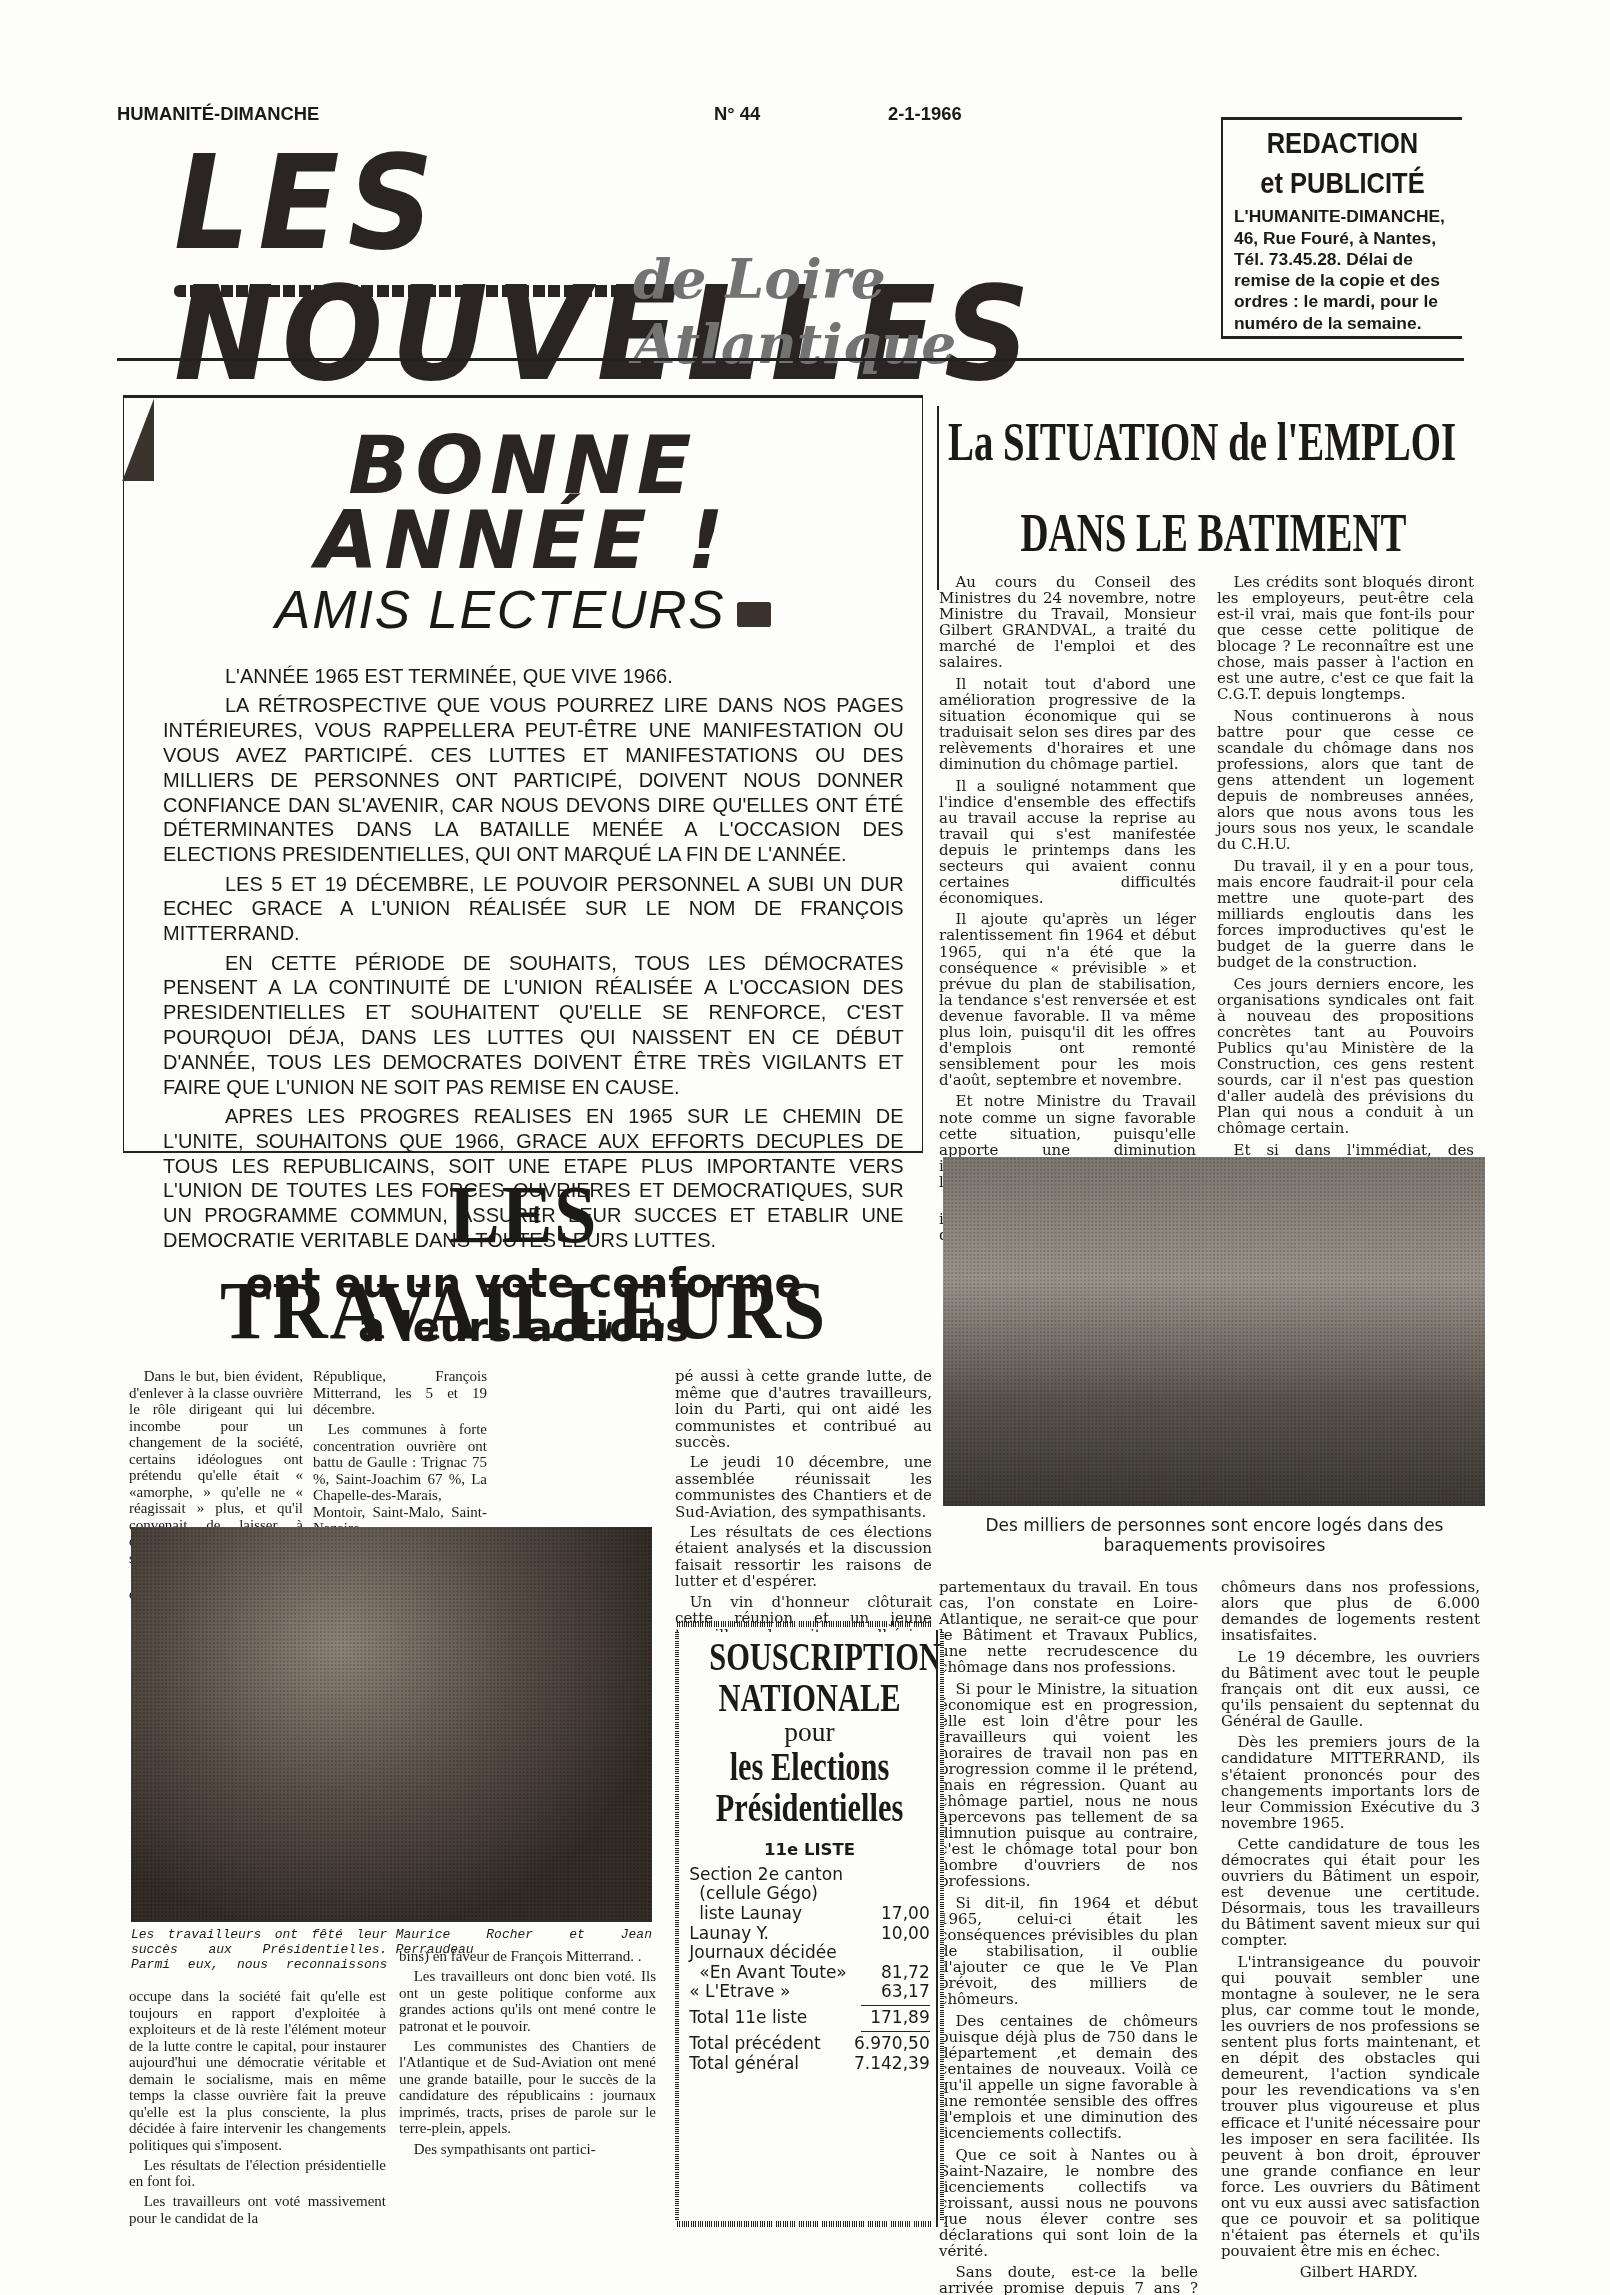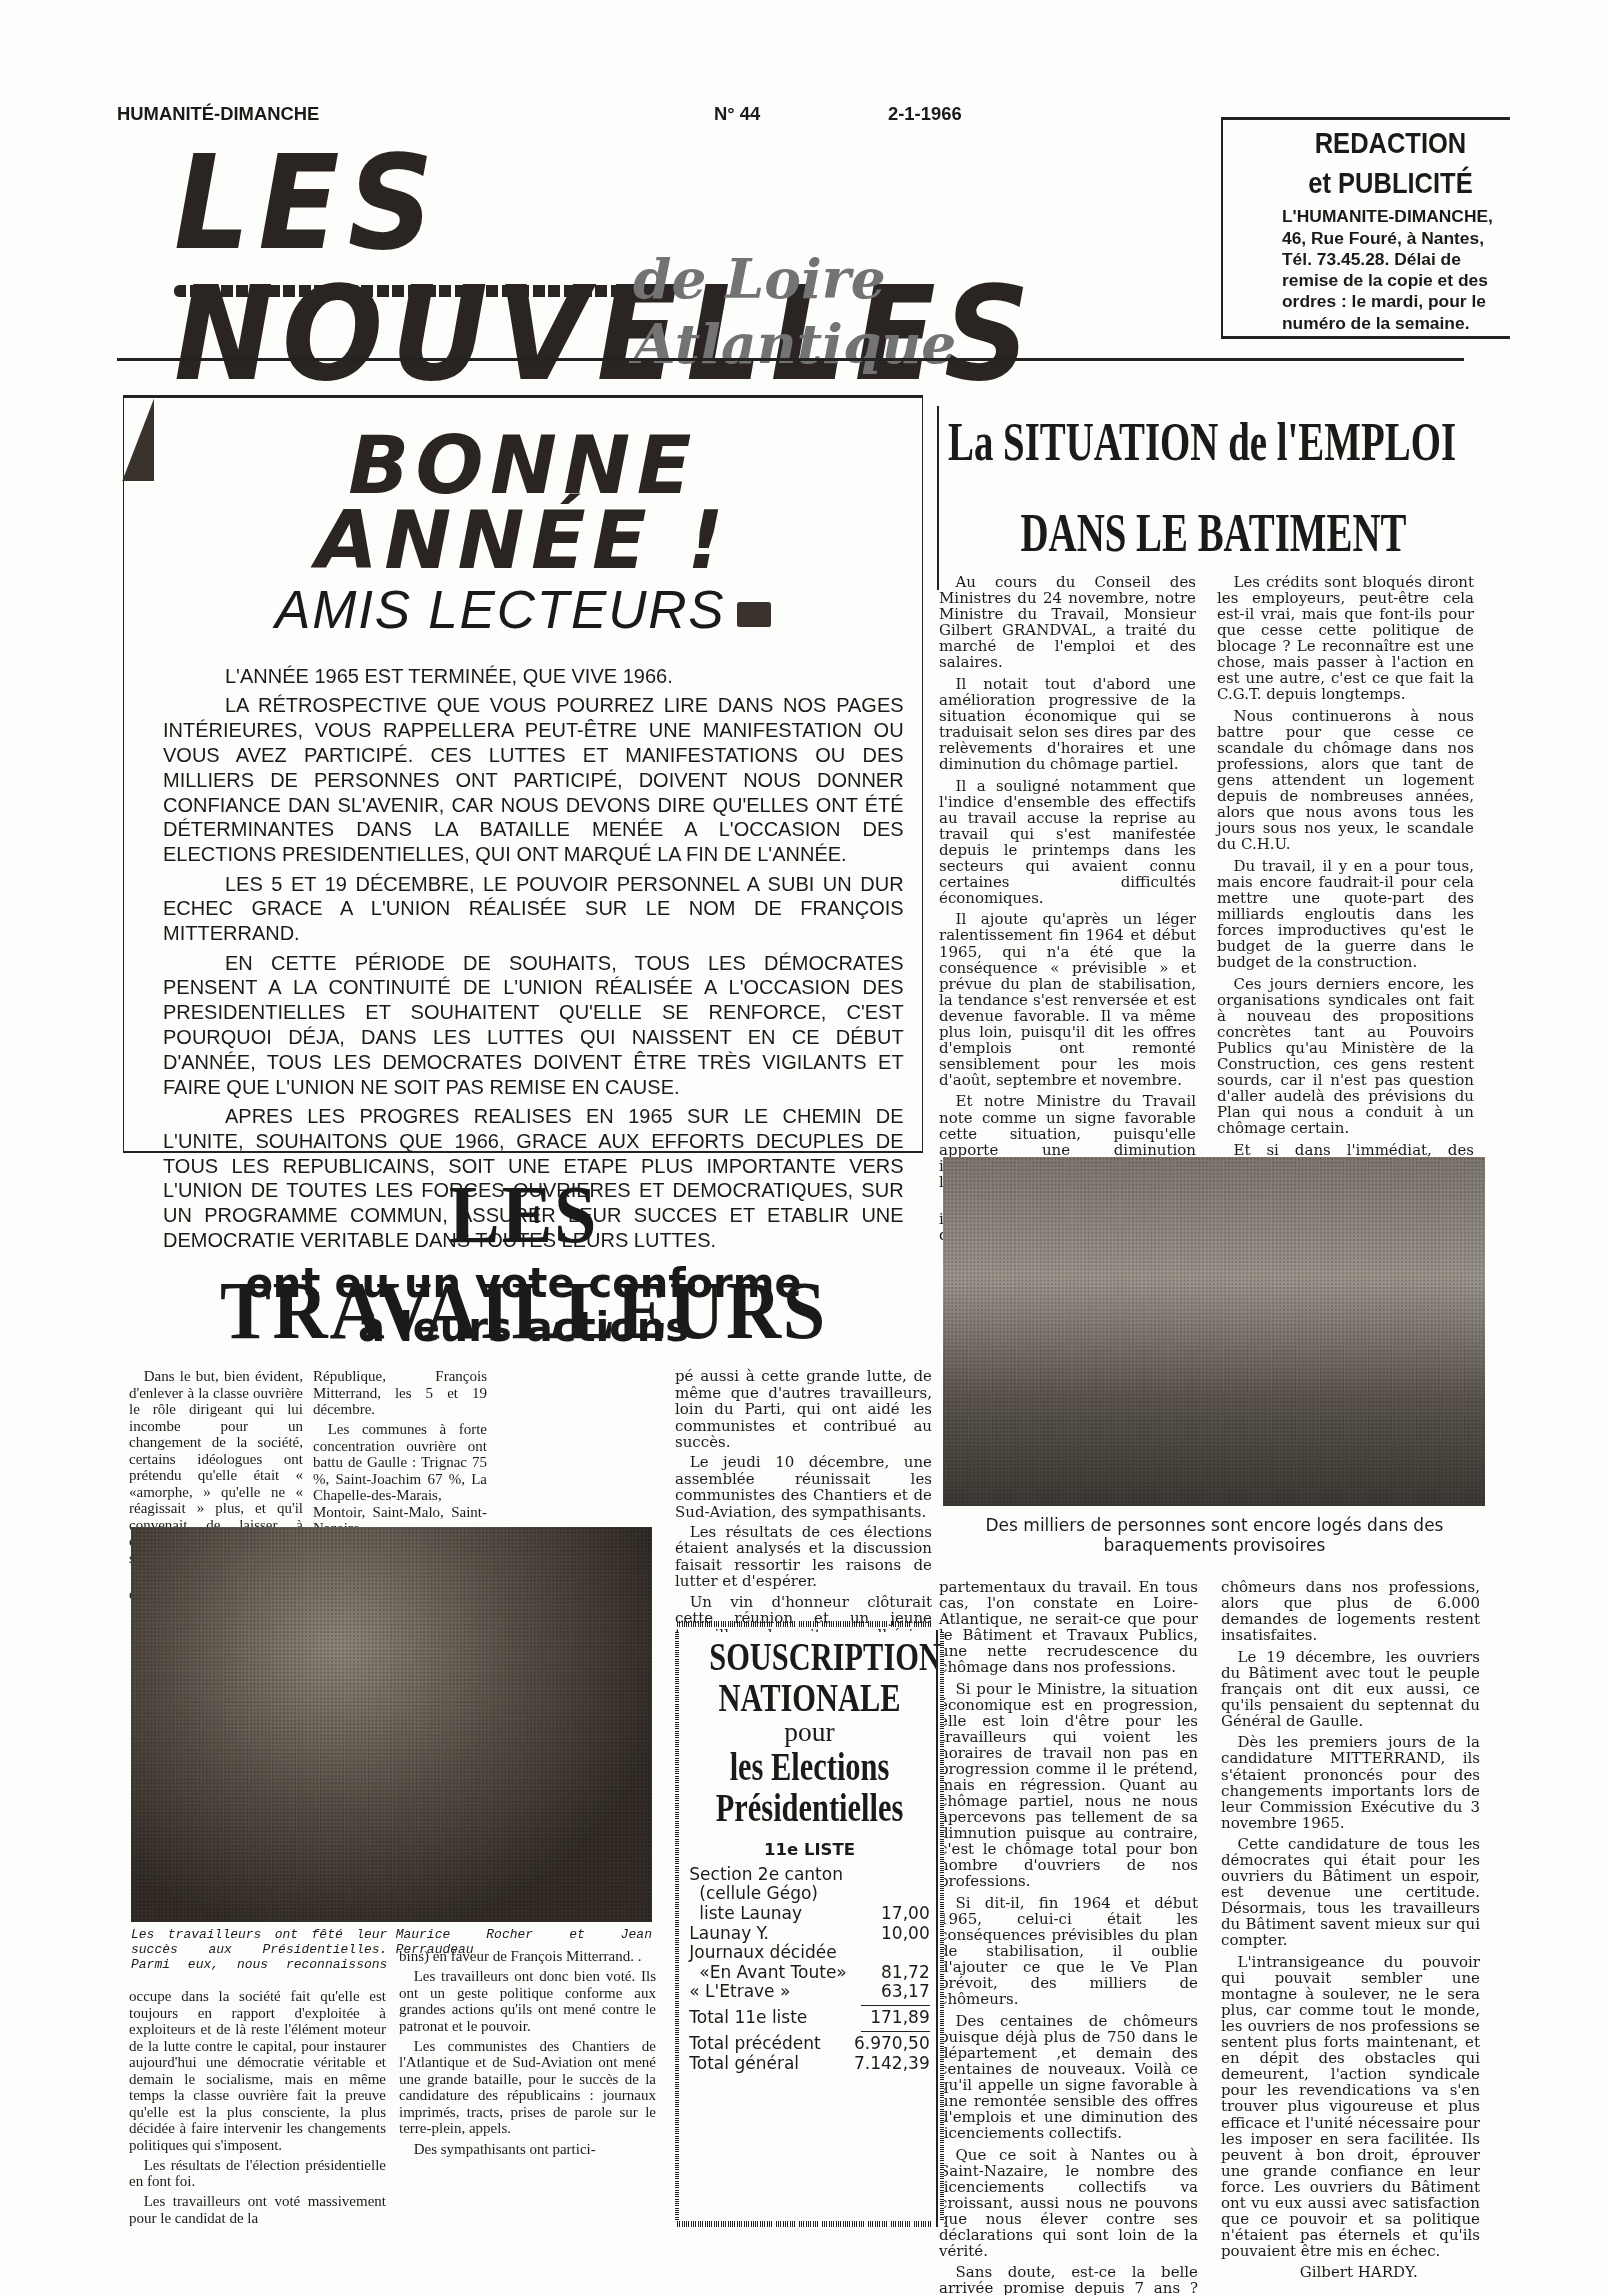--- a/index.html
+++ b/index.html
@@ -4,21 +4,21 @@
 <style>
   html,body{margin:0;padding:0;background:#fdfdfb;}
   body{width:1610px;height:2342px;position:relative;overflow:hidden;color:#1c1a18;font-family:"DejaVu Serif",serif;}
   .abs{position:absolute;}
   .topline{left:117px;top:103px;width:1322px;font-family:"Liberation Sans",sans-serif;font-weight:bold;font-size:18.4px;}
   .topline span{position:absolute;top:0;white-space:nowrap;}
   .masthead{left:174px;top:138px;width:1024px;height:165px;}
   .mast-title{position:absolute;left:0;top:0;font-family:"DejaVu Sans",sans-serif;font-weight:900;font-style:italic;font-size:119px;letter-spacing:8.3px;line-height:1;transform:scaleY(1.1);transform-origin:top left;color:#2a2522;}
   .mast-sub{position:absolute;left:459px;top:108px;font-family:"DejaVu Serif",serif;font-style:italic;font-weight:bold;font-size:55px;color:#737373;}
   .mast-wave{position:absolute;left:0;top:147px;width:455px;height:12px;background:repeating-linear-gradient(90deg,#2a2522 0 12px,transparent 12px 15.6px);border-radius:5.5px;}
-  .redaction{left:1221px;top:117px;width:239px;height:216px;border-left:2.3px solid #222;border-top:3.7px solid #222;border-bottom:3.7px solid #222;font-family:"Liberation Sans",sans-serif;font-weight:bold;padding-left:48px;}
+  .redaction{left:1221px;top:117px;width:239px;height:216px;border-left:2.3px solid #222;border-top:3.7px solid #222;border-bottom:3.7px solid #222;font-family:"Liberation Sans",sans-serif;font-weight:bold;}
   .redaction .h{font-size:30px;text-align:center;line-height:1.15;margin-top:5.5px;transform:scaleX(.85);}
   .redaction .p{font-size:17.4px;line-height:1.22;padding:6.4px 4.6px 0 11px;}
   .rule{left:117px;top:358px;width:1347px;height:2.8px;background:#222;}
   
   .bonne{left:123px;top:395px;width:798px;height:753px;border-left:1.8px solid #222;border-top:3.7px solid #222;border-right:1.8px solid #222;border-bottom:2.3px solid #222;}
   .corner-tri{position:absolute;left:-1.8px;top:0;width:32px;height:83px;background:#3a332d;clip-path:polygon(100% 0,100% 100%,0 100%);}
   .bonne-title{position:absolute;left:0;width:100%;text-align:center;font-family:"DejaVu Sans",sans-serif;font-weight:900;font-style:italic;font-size:80px;line-height:1;color:#2a2522;letter-spacing:6.4px;}
   .amis{position:absolute;left:0;width:100%;text-align:center;top:181px;font-family:"Liberation Sans",sans-serif;font-style:italic;font-size:53px;letter-spacing:1.8px;}
   .hand{display:inline-block;width:34px;height:25px;background:#3a332d;margin-left:11.5px;vertical-align:middle;border-radius:2.8px;}
   .bonne-body{position:absolute;left:39px;right:18.4px;top:266px;font-family:"Liberation Sans",sans-serif;font-size:20px;line-height:1.24;text-align:justify;text-transform:uppercase;}

